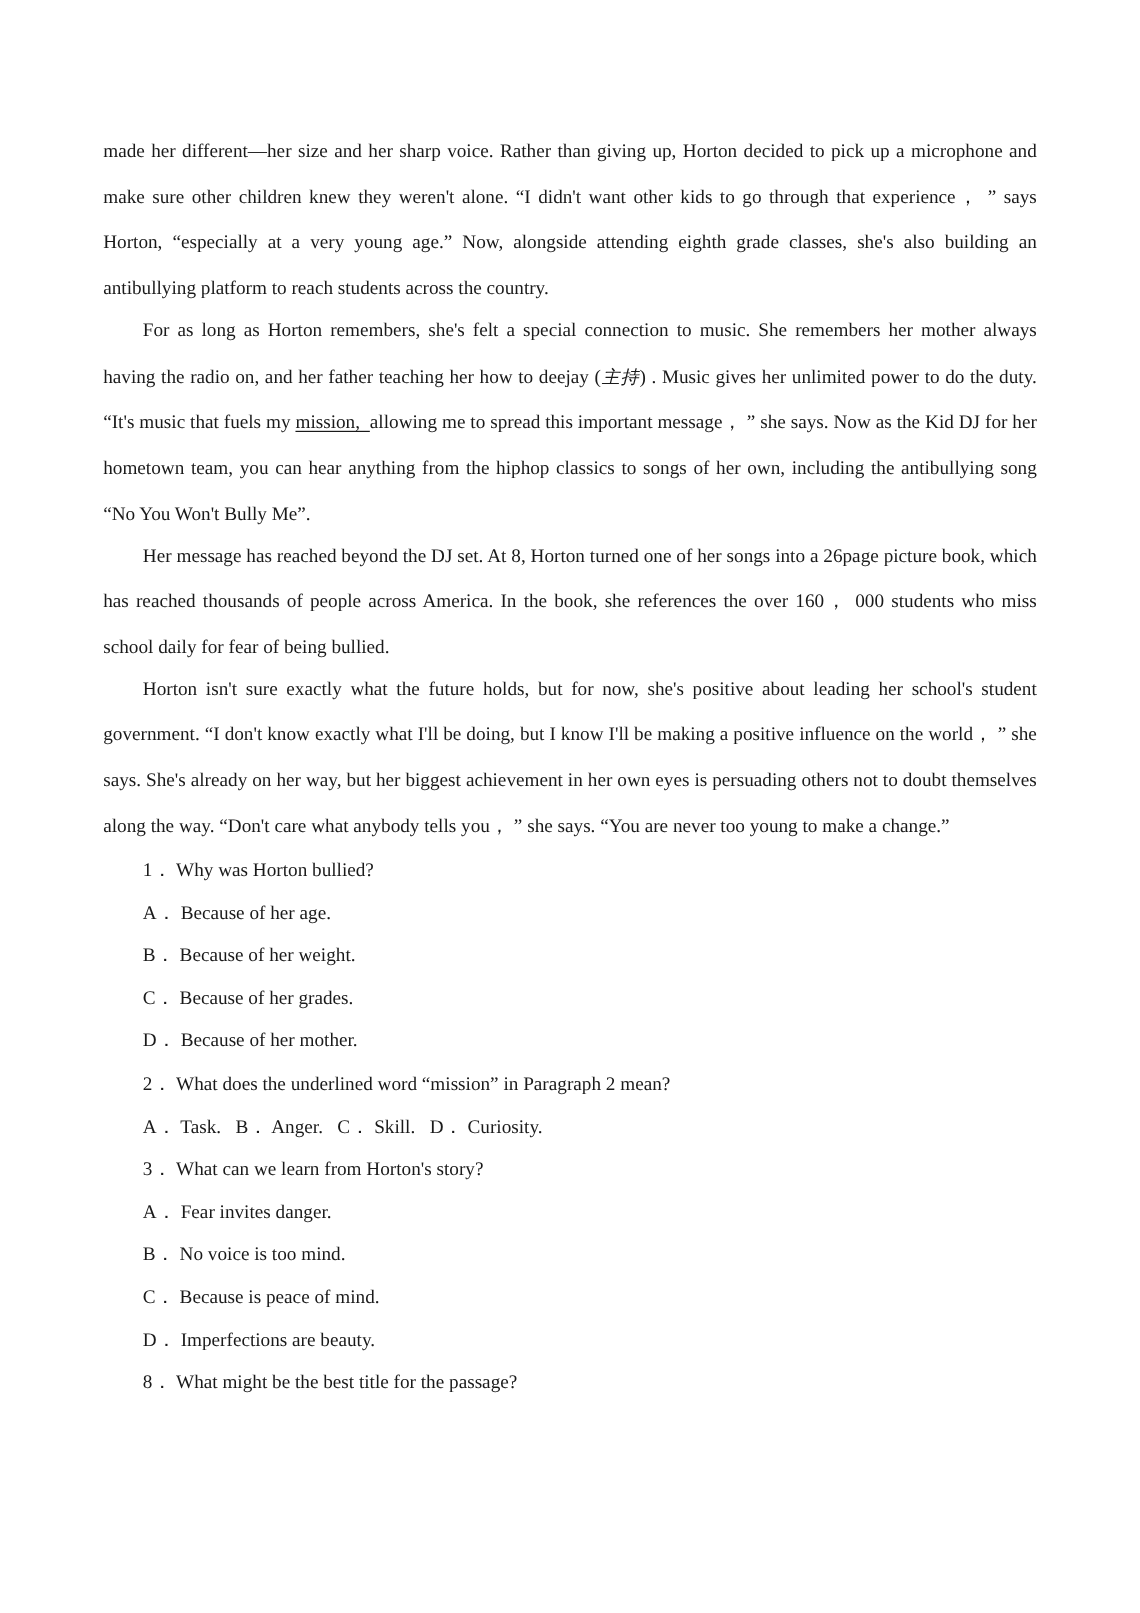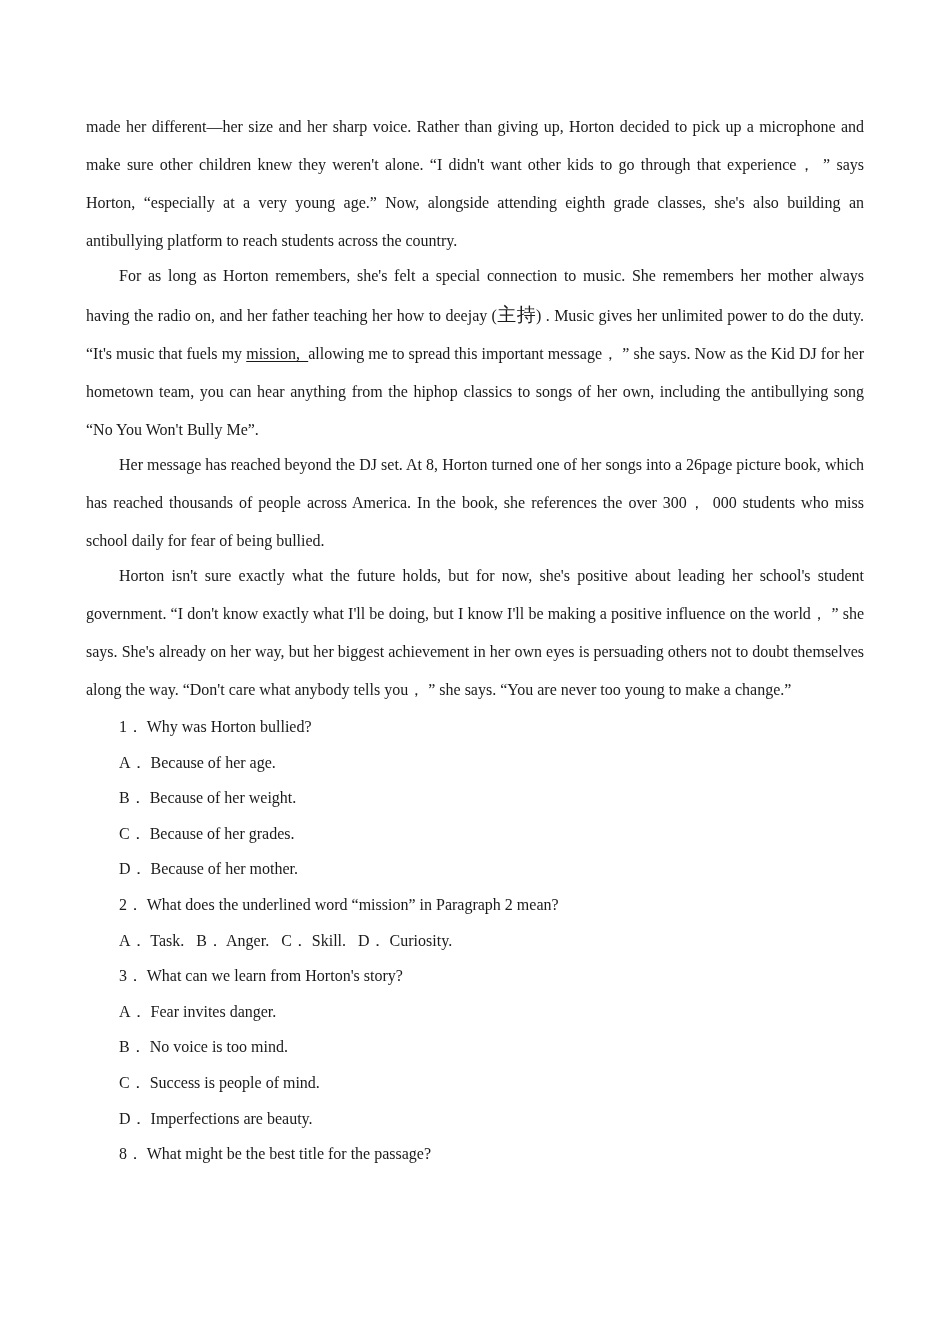--- a/index.html
+++ b/index.html
@@ -43,48 +43,49 @@
       margin-top: 0px;
     }
     .q-line {
       margin: 0;
       padding-left: 33px;
       line-height: 35.6px;
       white-space: pre;
     }
     .cjk {
       font-family: "DejaVu Sans", sans-serif;
-      font-size: 19px;
+      font-size: 15px;
+      font-style: italic;
     }
   </style>
 </head>
 <body>
 
 <div class="page">
 
   <p class="para">made her different—her size and her sharp voice. Rather than giving up, Horton decided to pick up a microphone and make sure other children knew they weren't alone. “I didn't want other kids to go through that experience， ” says Horton, “especially at a very young age.” Now, alongside attending eighth grade classes, she's also building an antibullying platform to reach students across the country.</p>
 
   <p class="para indent"><span>For as long as Horton remembers, she's felt a special connection to music. She remembers her mother always having the radio on, and her father teaching her how to deejay (</span><span class="cjk">主持</span><span>) . Music gives her unlimited power to do the duty. “It's music that fuels my </span><span class="u">mission,&nbsp;&nbsp;</span><span>allowing me to spread this important message， ” she says. Now as the Kid DJ for her hometown team, you can hear anything from the hiphop classics to songs of her own, including the antibullying song “No You Won't Bully Me”.</span></p>
 
-  <p class="para indent">Her message has reached beyond the DJ set. At 8, Horton turned one of her songs into a 26page picture book, which has reached thousands of people across America. In the book, she references the over 300， 000 students who miss school daily for fear of being bullied.</p>
+  <p class="para indent">Her message has reached beyond the DJ set. At 8, Horton turned one of her songs into a 26page picture book, which has reached thousands of people across America. In the book, she references the over 160， 000 students who miss school daily for fear of being bullied.</p>
 
   <p class="para indent">Horton isn't sure exactly what the future holds, but for now, she's positive about leading her school's student government. “I don't know exactly what I'll be doing, but I know I'll be making a positive influence on the world， ”  she says. She's already on her way, but her biggest achievement in her own eyes is persuading others not to doubt themselves along the way. “Don't care what anybody tells you， ”  she says. “You are never too young to make a change.”</p>
 
   <div class="questions">
     <p class="q-line">1． Why was Horton bullied?</p>
     <p class="q-line">A． Because of her age.</p>
     <p class="q-line">B． Because of her weight.</p>
     <p class="q-line">C． Because of her grades.</p>
     <p class="q-line">D． Because of her mother.</p>
 
     <p class="q-line">2． What does the underlined word “mission” in Paragraph 2 mean?</p>
     <p class="q-line">A． Task.   B． Anger.   C． Skill.   D． Curiosity.</p>
 
     <p class="q-line">3． What can we learn from Horton's story?</p>
     <p class="q-line">A． Fear invites danger.</p>
     <p class="q-line">B． No voice is too mind.</p>
-    <p class="q-line">C． Success is people of mind.</p>
+    <p class="q-line">C． Because is peace of mind.</p>
     <p class="q-line">D． Imperfections are beauty.</p>
 
     <p class="q-line">8． What might be the best title for the passage?</p>
   </div>
 
 </div>
 
 </body></html>

